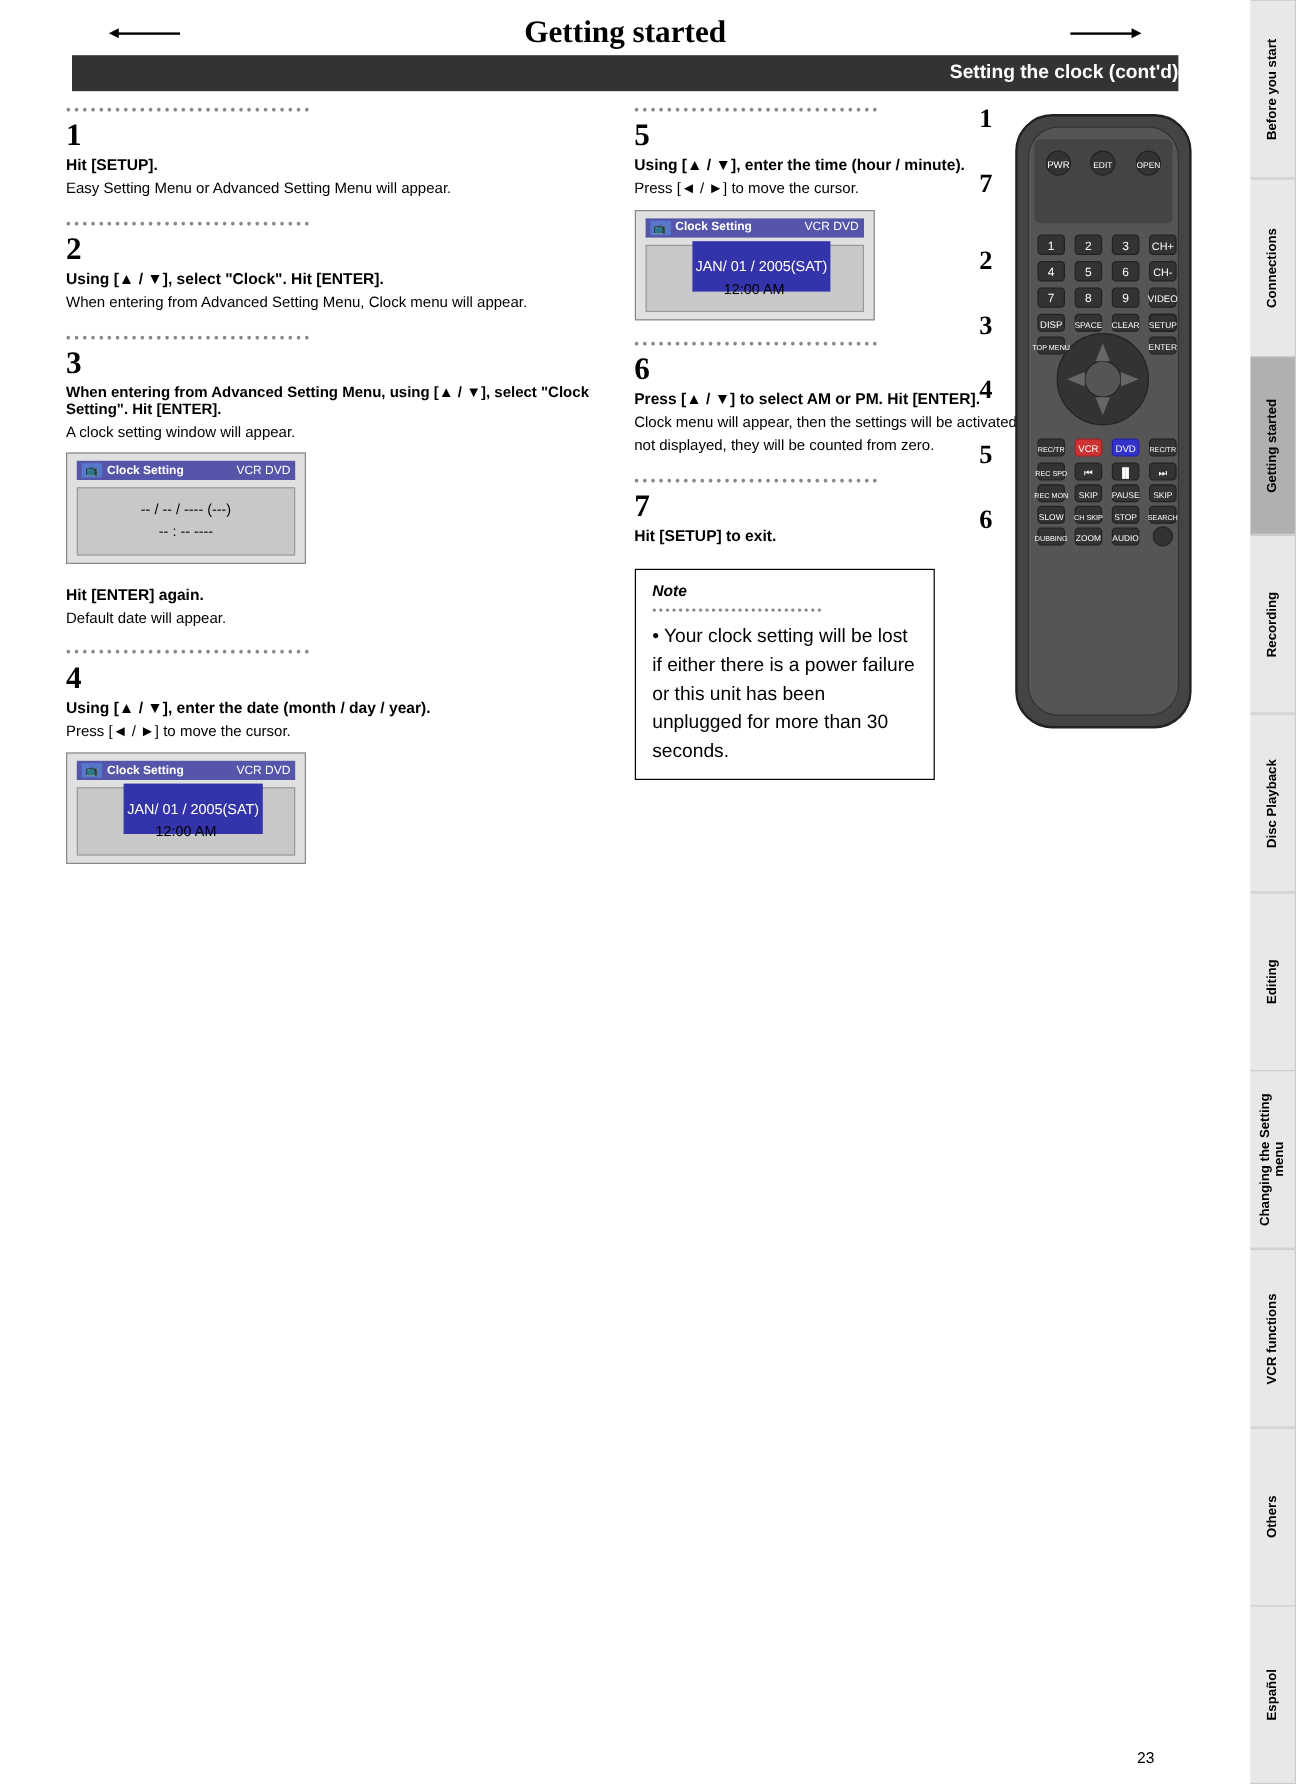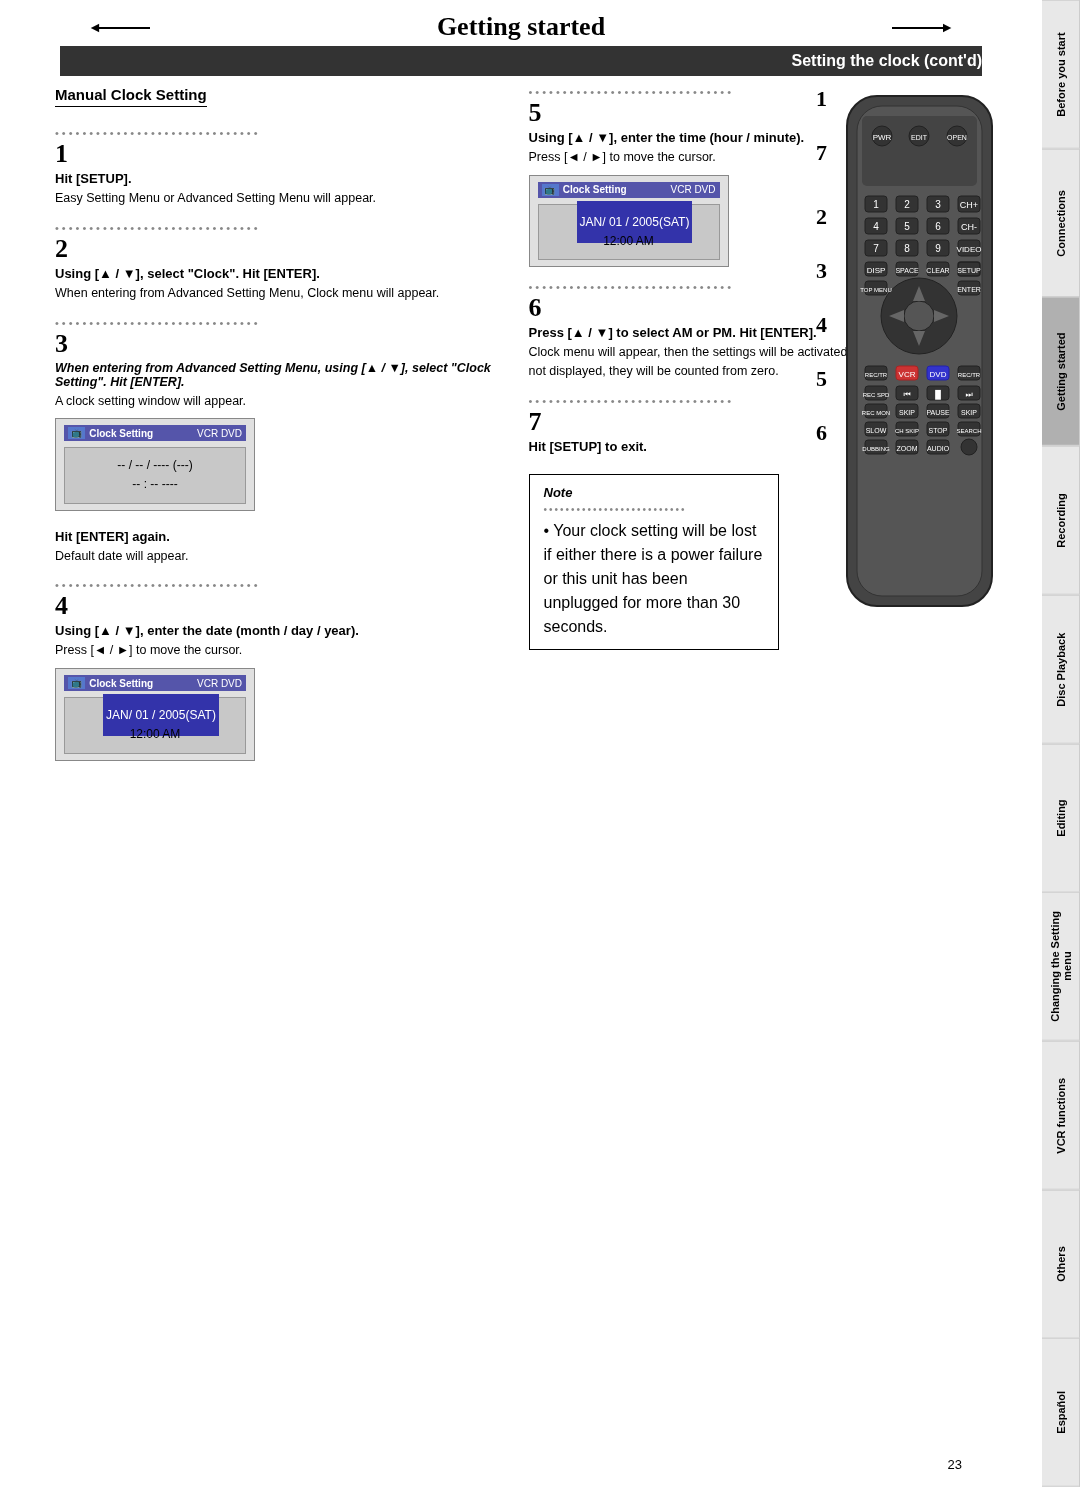--- a/index.html
+++ b/index.html
@@ -233,21 +233,21 @@
     .title-line {
       position: absolute;
       top: 50%;
       height: 1.5px;
       background: #000;
       width: 55px;
     }
     .title-line-left { left: 35px; }
     .title-line-right { right: 35px; }
 
-    .bold-italic { font-weight: bold; font-style: italic; }
+    .bold-italic { font-weight: bold; }
   </style>
 </head>
 <body>
 
 <div class="page">
 
   <div class="main-content">
 
     <div class="title-wrapper" style="margin: 12px 60px 4px 60px; position: relative;">
       <div class="title-line title-line-left"></div>
@@ -258,23 +258,20 @@
     </div>
 
     <div class="section-title-bar">
       <span>Setting the clock (cont'd)</span>
     </div>
 
     <div class="content-area">
 
       <div class="left-column">
 
-        <div style="margin-bottom:10px;">
-          <span class="manual-clock-heading">Manual Clock Setting</span>
-        </div>
 
         <div class="step-section">
           <div class="step-dots">••••••••••••••••••••••••••••••</div>
           <div class="step-number">1</div>
           <div class="step-title">Hit [SETUP].</div>
           <div class="step-body">Easy Setting Menu or Advanced Setting Menu will appear.</div>
         </div>
 
         <div class="step-section">
           <div class="step-dots">••••••••••••••••••••••••••••••</div>

